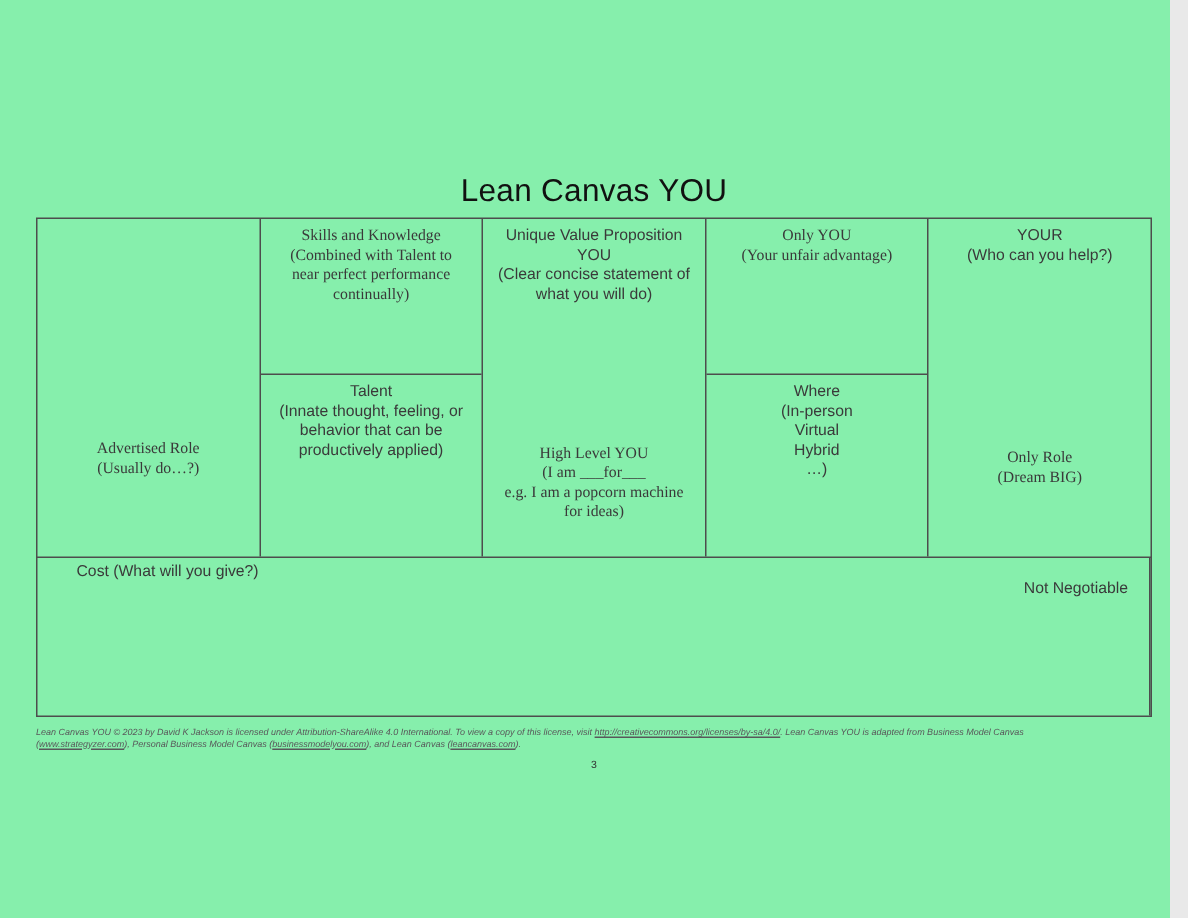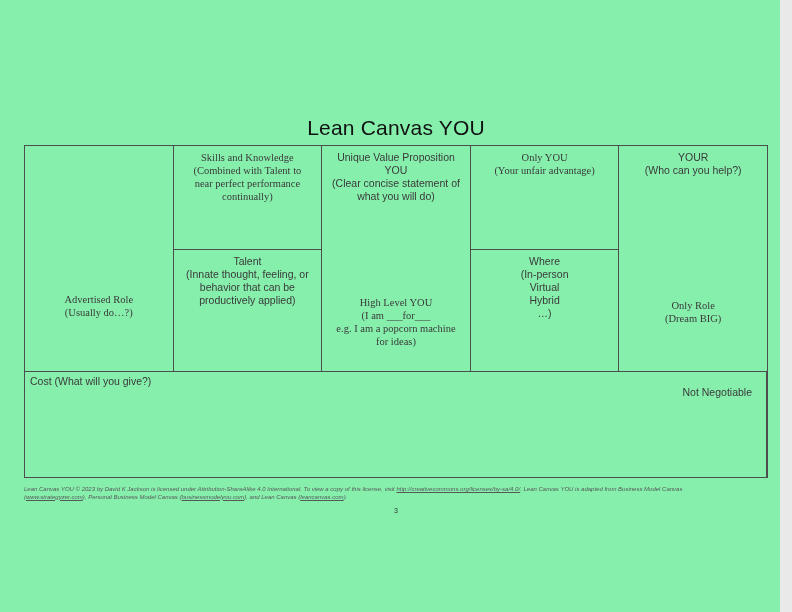--- a/index.html
+++ b/index.html
@@ -33,21 +33,21 @@
     font-size:10.5px;line-height:13px;
     color:var(--text);
     white-space:pre-line;
   }
   .floating{position:absolute;left:0;right:0;padding-top:0;font-family:Liberation Serif, serif;}
   .pos-advertised{top:147px;}
   .pos-highlevel{top:150px;}
   .pos-ideal{top:153px;}
   .bottom{display:flex;height:106px;border:1px solid var(--border);border-top:none;}
   .bcell{flex:1 1 0;position:relative;padding:3px 5px;font-size:10.5px;line-height:13px;color:var(--text);}
-  .bcell-left{border-right:1px solid var(--border);}
+  .bcell-left{border-right:1px solid var(--border);margin-left:21px;}
   .right-tag{position:absolute;top:14px;right:14px;}
   .footer{
     position:absolute;left:24px;top:486px;width:744px;
     font-size:6px;line-height:7.5px;
     font-style:italic;color:var(--footer);
   }
   .link{text-decoration:underline;color:var(--footer);cursor:pointer;}
   .pagenum{
     position:absolute;left:0;top:507px;width:792px;
     text-align:center;font-size:7px;color:#333333;

